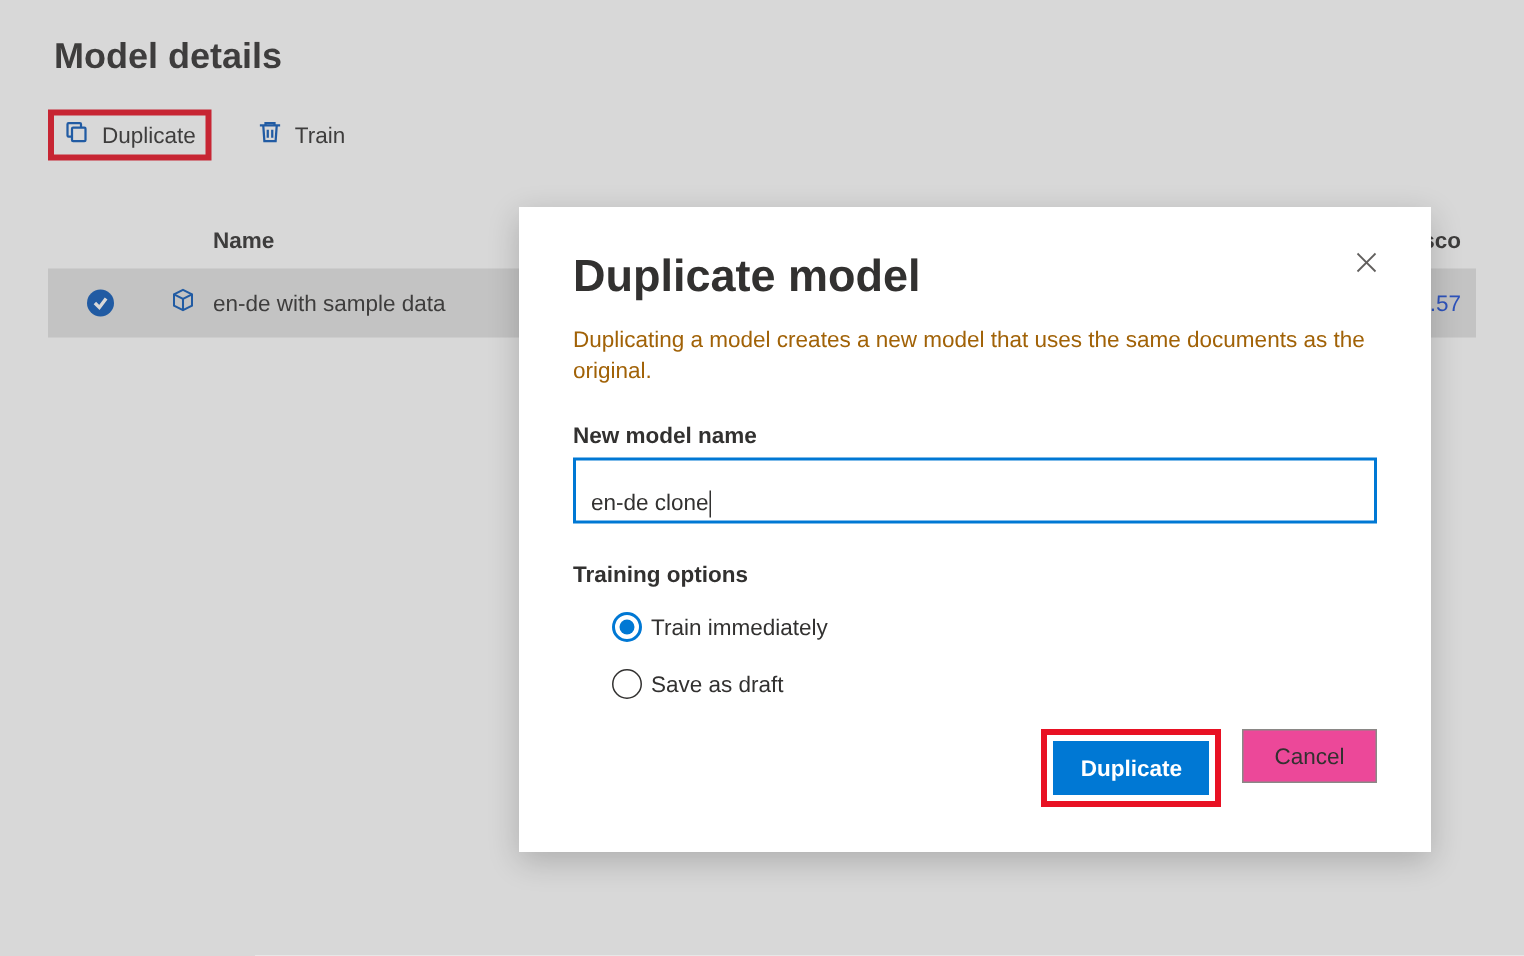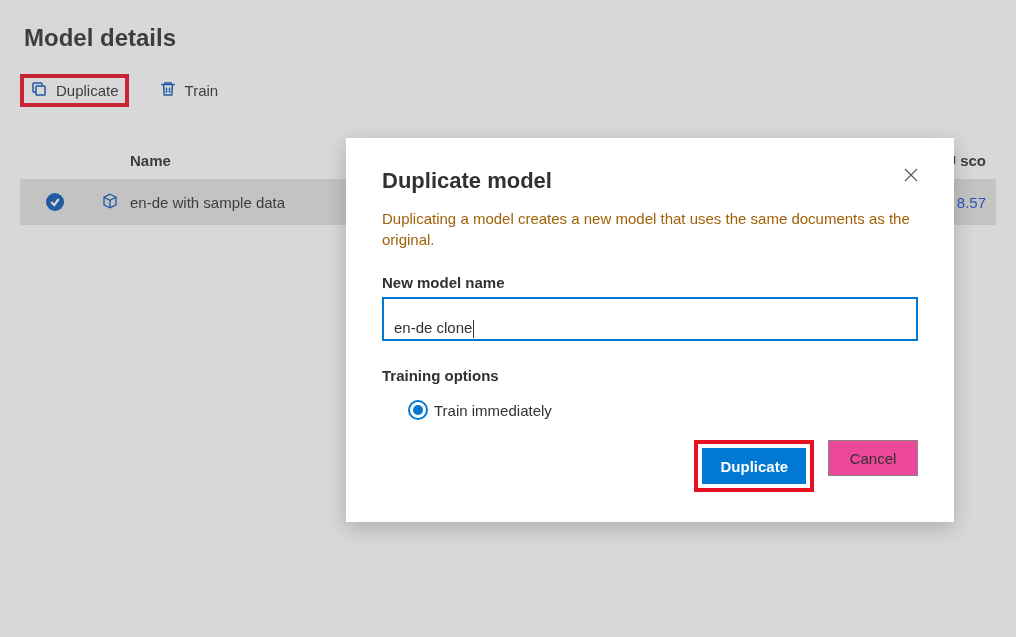--- a/index.html
+++ b/index.html
@@ -15,21 +15,21 @@
     width: 1016px; height: 637px;
     background: #ffffff;
   }
   .overlay-dim {
     position: absolute; inset: 0;
     background: rgba(100,100,100,0.25);
     z-index: 1;
   }
   .underlay {
     position: relative; z-index: 0;
-    padding: 16px 20px;
+    padding: 16px 32px;
   }
   .page-title {
     font-size: 24px;
     font-weight: 600;
     color: #323130;
     margin: 8px 0 16px 4px;
   }
   .toolbar {
     display: flex;
     align-items: center;
@@ -91,21 +91,21 @@
     background: #ffffff;
     box-shadow: 0 6px 20px rgba(0,0,0,0.2);
     padding: 30px 36px;
   }
   .modal-header {
     display: flex;
     justify-content: space-between;
     align-items: flex-start;
   }
   .modal-title {
-    font-size: 22px;
+    font-size: 30px;
     font-weight: 600;
     margin: 0 0 10px 0;
   }
   .modal-close { cursor: pointer; color: #605e5c; }
   .modal-close svg { width: 14px; height: 14px; }
   .modal-desc {
     font-size: 15px;
     color: #a16207;
     margin: 4px 0 24px 0;
     line-height: 1.4;
@@ -272,20 +272,24 @@
 
     <div class="section">
       <div class="section-label">Training options</div>
 
       <div class="radio-option">
         <span class="radio-outer selected">
             <span class="radio-inner"></span>
           </span>
         <span>Train immediately</span>
       </div>
+      <div class="radio-option">
+        <span class="radio-outer"></span>
+        <span>Save as draft</span>
+      </div>
     </div>
 
     <div class="modal-footer">
       <span class="btn-primary-wrap">
         <button class="btn btn-primary">Duplicate</button>
       </span>
       <button class="btn btn-secondary">Cancel</button>
     </div>
   </div>
 </div>

